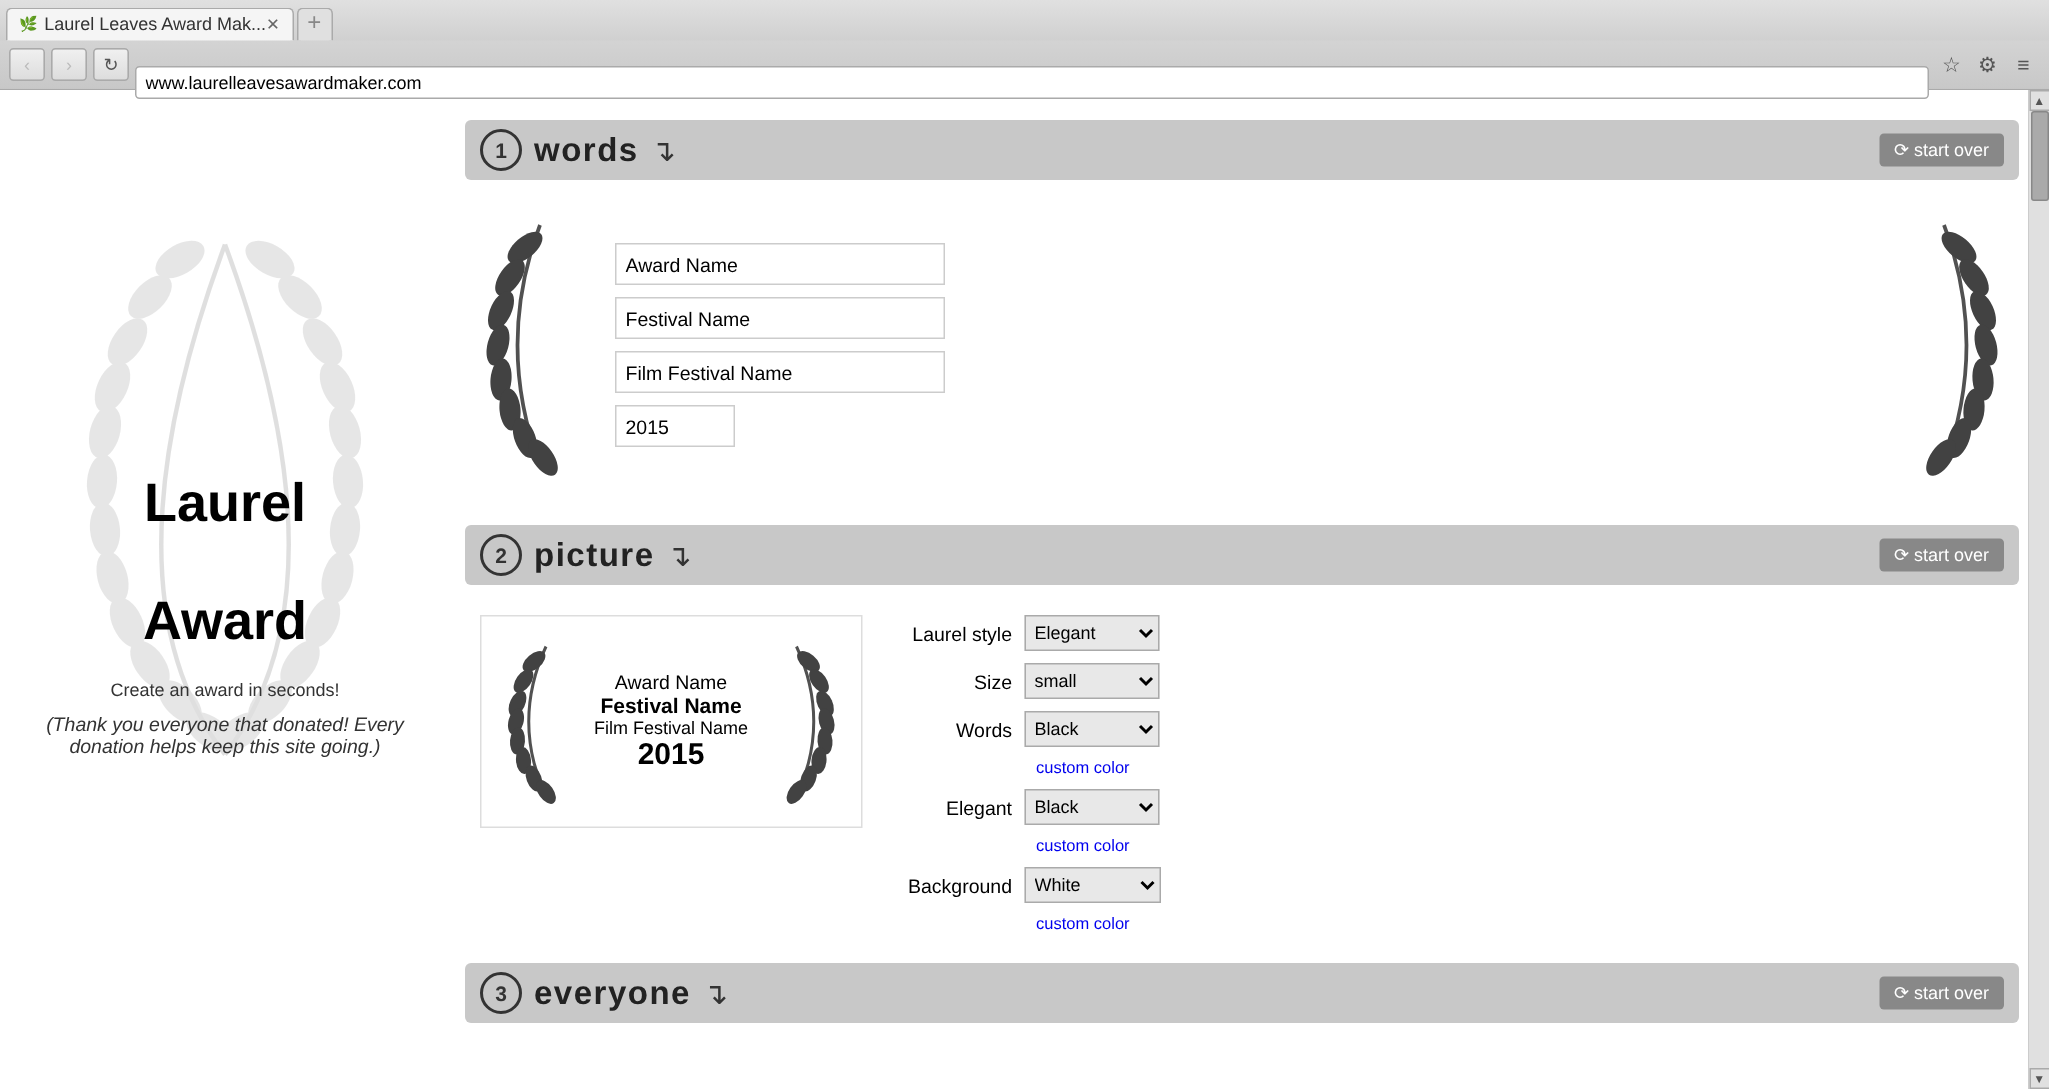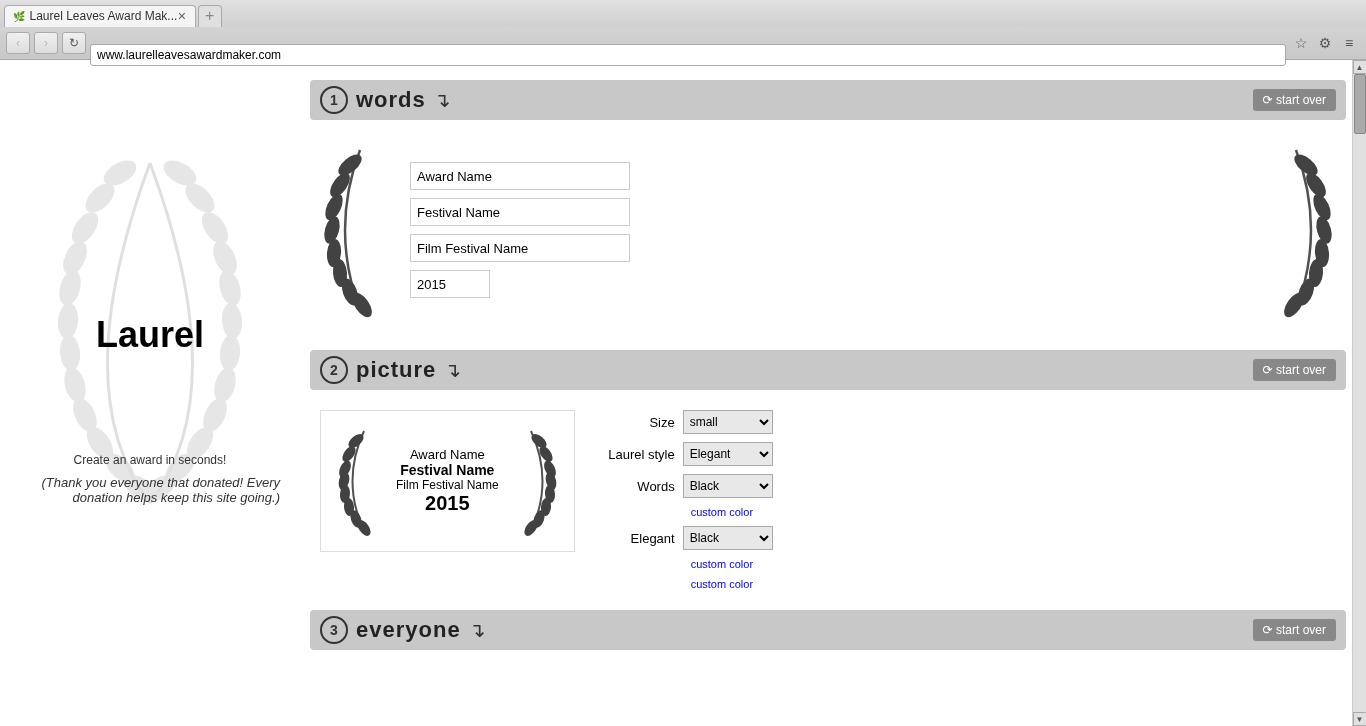--- a/index.html
+++ b/index.html
@@ -112,21 +112,20 @@
     }
     .tagline {
       font-size: 12px;
       color: #333;
       margin-bottom: 8px;
     }
     .thank-you {
       font-size: 13px;
       color: #333;
       font-style: italic;
-      text-align: right;
     }
 
     
     .bg-wreath {
       position: absolute;
       top: 50%;
       left: 50%;
       transform: translate(-50%, -50%);
       opacity: 0.2;
       width: 260px;
@@ -389,21 +388,21 @@
 
         <path d="M0,-230 Q-85,0 0,110" stroke="#666" stroke-width="3" fill="none"></path>
         <path d="M0,-230 Q85,0 0,110" stroke="#666" stroke-width="3" fill="none"></path>
       </g>
     </svg>
 
     <div class="sidebar-content">
       <div class="site-title">
         <span>Laurel</span><br>
         <br>
-        <br>
+        <span>Award</span><br>
       </div>
       <p class="tagline">Create an award in seconds!</p>
       <p class="thank-you">(Thank you everyone that donated! Every donation helps keep this site going.)</p>
     </div>
   </div>
 
   <div class="main-content">
 
     <div class="section-header">
       <div class="section-number">1</div>
@@ -481,56 +480,64 @@
           <ellipse cx="47" cy="55" rx="9" ry="5" transform="rotate(75,47,55)" fill="#222"></ellipse>
           <ellipse cx="46" cy="68" rx="9" ry="5" transform="rotate(85,46,68)" fill="#222"></ellipse>
           <ellipse cx="42" cy="81" rx="9" ry="5" transform="rotate(95,42,81)" fill="#222"></ellipse>
           <ellipse cx="35" cy="93" rx="9" ry="5" transform="rotate(110,35,93)" fill="#222"></ellipse>
           <ellipse cx="27" cy="102" rx="9" ry="5" transform="rotate(125,27,102)" fill="#222"></ellipse>
         </svg>
       </div>
 
       <div class="options-panel">
         <div class="option-row">
+          <span class="option-label">Laurel style</span>
+          <select class="option-select">
+            <option>Elegant</option>
+            <option>Classic</option>
+            <option>Modern</option>
+          </select>
+        </div>
+        <div class="option-row">
           <span class="option-label">Size</span>
           <select class="option-select">
             <option>small</option>
             <option>medium</option>
             <option>large</option>
           </select>
         </div>
         <div class="option-row">
-          <span class="option-label">Laurel style</span>
-          <select class="option-select">
-            <option>Elegant</option>
-            <option>Classic</option>
-            <option>Modern</option>
-          </select>
-        </div>
-        <div class="option-row">
           <span class="option-label">Words</span>
           <select class="option-select">
             <option>Black</option>
             <option>White</option>
             <option>Custom</option>
           </select>
         </div>
         <div class="option-row">
           <a class="custom-color-link">custom color</a>
         </div>
         <div class="option-row">
           <span class="option-label">Elegant</span>
           <select class="option-select">
             <option>Black</option>
             <option>White</option>
             <option>Custom</option>
           </select>
         </div>
         <div class="option-row">
           <a class="custom-color-link">custom color</a>
+        </div>
+        <div class="option-row">
+          <span class="option-label">Background</span>
+          <select class="option-select">
+            <option>White</option>
+            <option>Black</option>
+            <option>Transparent</option>
+          </select>
         </div>
         <div class="option-row">
           <a class="custom-color-link">custom color</a>
         </div>
       </div>
     </div>
 
     <div class="download-section">
       <div class="section-header">
         <div class="section-number">3</div>

